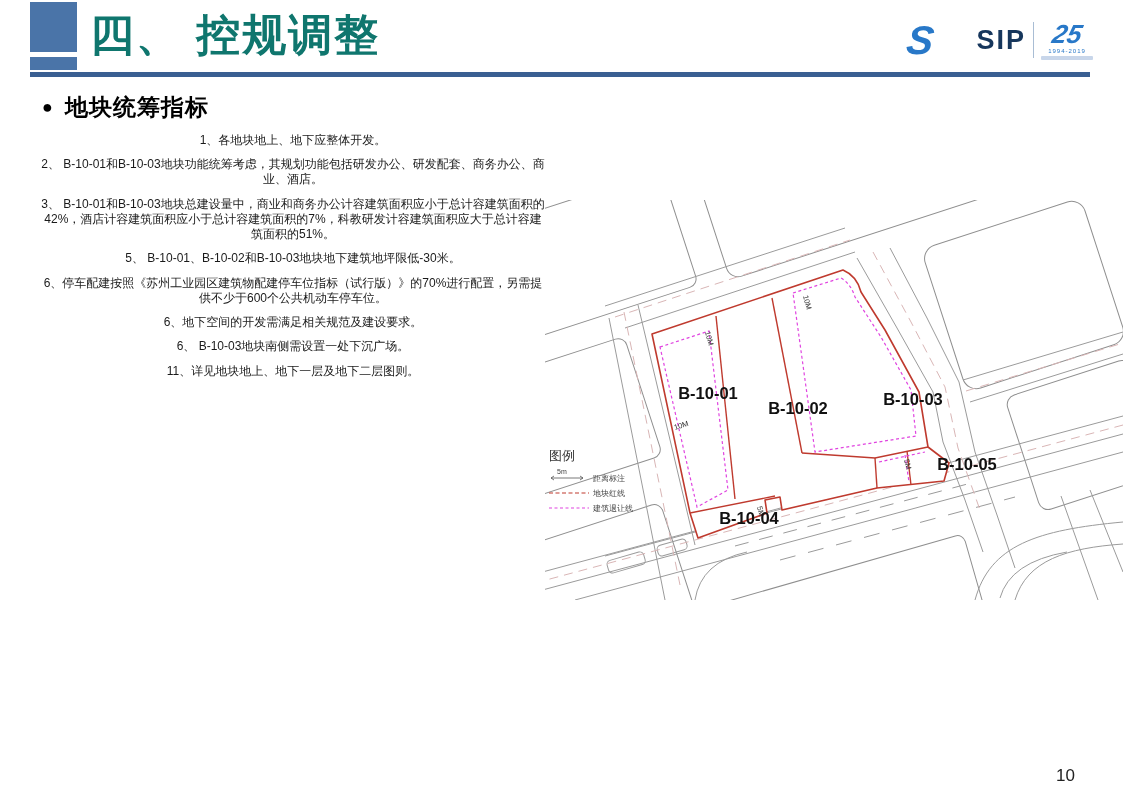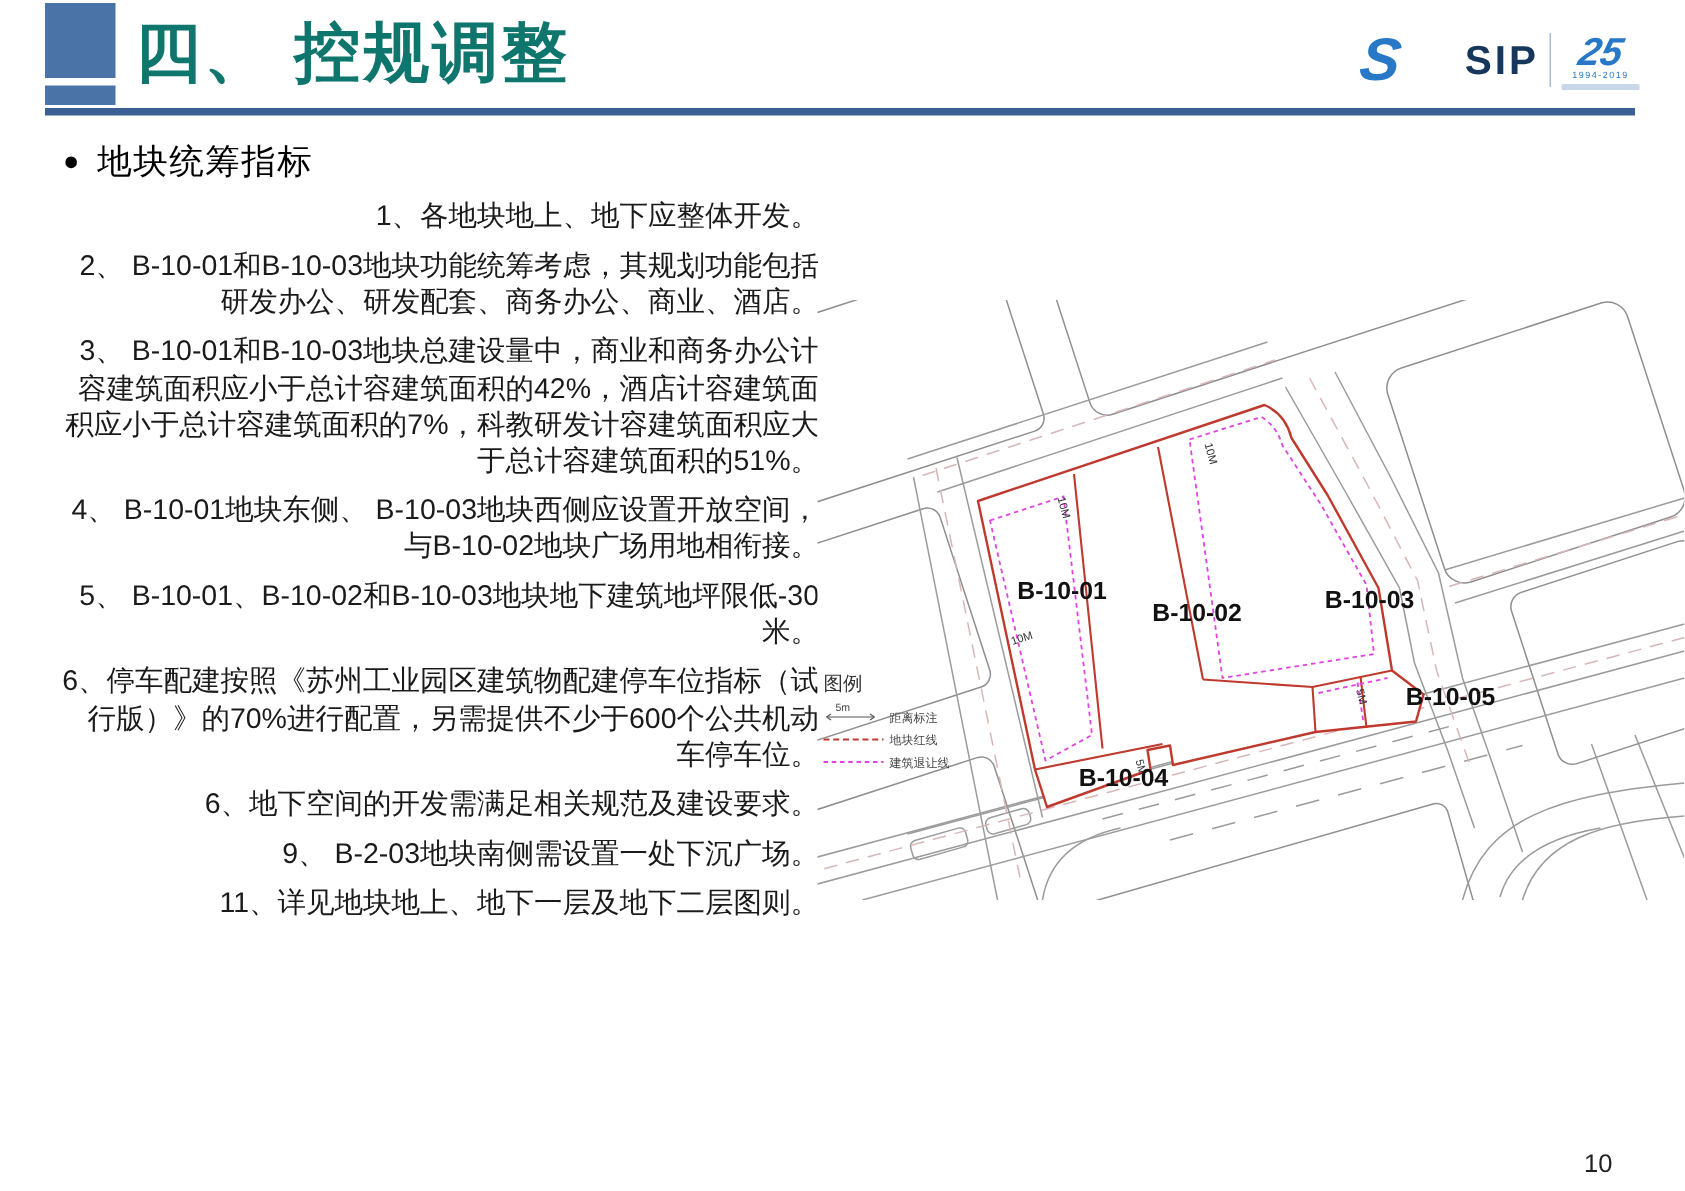--- a/index.html
+++ b/index.html
@@ -20,22 +20,22 @@
   .logo-sip{font-size:27px;font-weight:bold;color:#16365c;letter-spacing:2px;line-height:1;margin-left:36px;}
   .logo-divider{width:1px;height:36px;background:#a9bdd4;}
   .logo-anniv{display:flex;flex-direction:column;align-items:center;line-height:1;}
   .logo-25{font-size:26px;font-weight:bold;font-style:italic;color:#2878c8;transform:skewX(-12deg);}
   .logo-years{font-size:6px;color:#2878c8;margin-top:1px;letter-spacing:1px;}
   .logo-caption-bar{width:52px;height:4px;margin-top:2px;background:#c8d6ea;border-radius:1px;}
   
   .content{position:absolute;left:40px;top:92px;width:506px;}
   .heading-row{display:flex;align-items:center;gap:12px;margin:0 0 10px 2px;}
   .heading-bullet{font-size:18px;color:#000;}
-  .heading-text{font-size:23px;font-weight:normal;color:#000;letter-spacing:1px;}
-  .spec-item{font-size:19px;line-height:1.27;color:#1a1a1a;margin:0 0 9px 0;text-align:right;}
+  .heading-text{font-size:23px;font-weight:bold;color:#000;letter-spacing:1px;}
+  .spec-item{font-size:12px;line-height:1.27;color:#1a1a1a;margin:0 0 9px 0;text-align:center;}
   
   .map-wrap{position:absolute;left:545px;top:200px;width:578px;height:400px;}
   .map-wrap svg{display:block;}
   
   .page-number{position:absolute;right:48px;bottom:8px;font-size:17px;color:#222;}
 </style>
 </head>
 <body>
 
 <div class="deco-square"></div>
@@ -54,25 +54,24 @@
 <div class="header-rule"></div>
 
 <div class="content">
   <div class="heading-row">
     <span class="heading-bullet">●</span>
     <span class="heading-text">地块统筹指标</span>
   </div>
   <p class="spec-item">1、各地块地上、地下应整体开发。</p>
   <p class="spec-item">2、 B-10-01和B-10-03地块功能统筹考虑，其规划功能包括研发办公、研发配套、商务办公、商业、酒店。</p>
   <p class="spec-item">3、 B-10-01和B-10-03地块总建设量中，商业和商务办公计容建筑面积应小于总计容建筑面积的42%，酒店计容建筑面积应小于总计容建筑面积的7%，科教研发计容建筑面积应大于总计容建筑面积的51%。</p>
-  <p class="spec-item">4、 B-10-01地块东侧、 B-10-03地块西侧应设置开放空间，与B-10-02地块广场用地相衔接。</p>
   <p class="spec-item">5、 B-10-01、B-10-02和B-10-03地块地下建筑地坪限低-30米。</p>
   <p class="spec-item">6、停车配建按照《苏州工业园区建筑物配建停车位指标（试行版）》的70%进行配置，另需提供不少于600个公共机动车停车位。</p>
   <p class="spec-item">6、地下空间的开发需满足相关规范及建设要求。</p>
-  <p class="spec-item">9、 B-2-03地块南侧需设置一处下沉广场。</p>
+  <p class="spec-item">6、 B-10-03地块南侧需设置一处下沉广场。</p>
   <p class="spec-item">11、详见地块地上、地下一层及地下二层图则。</p>
 </div>
 
 <div class="map-wrap">
 <svg width="578" height="400" viewBox="0 0 578 400">
 
   <g fill="#ffffff" stroke="#8f8f8f" stroke-width="1">
     <rect x="-70" y="0" width="210" height="120" rx="9" transform="rotate(-18 35 60)"></rect>
     <rect x="-82" y="162" width="185" height="125" rx="9" transform="rotate(-18 10 225)"></rect>
     <rect x="-60" y="330" width="200" height="130" rx="9" transform="rotate(-18 40 395)"></rect>

